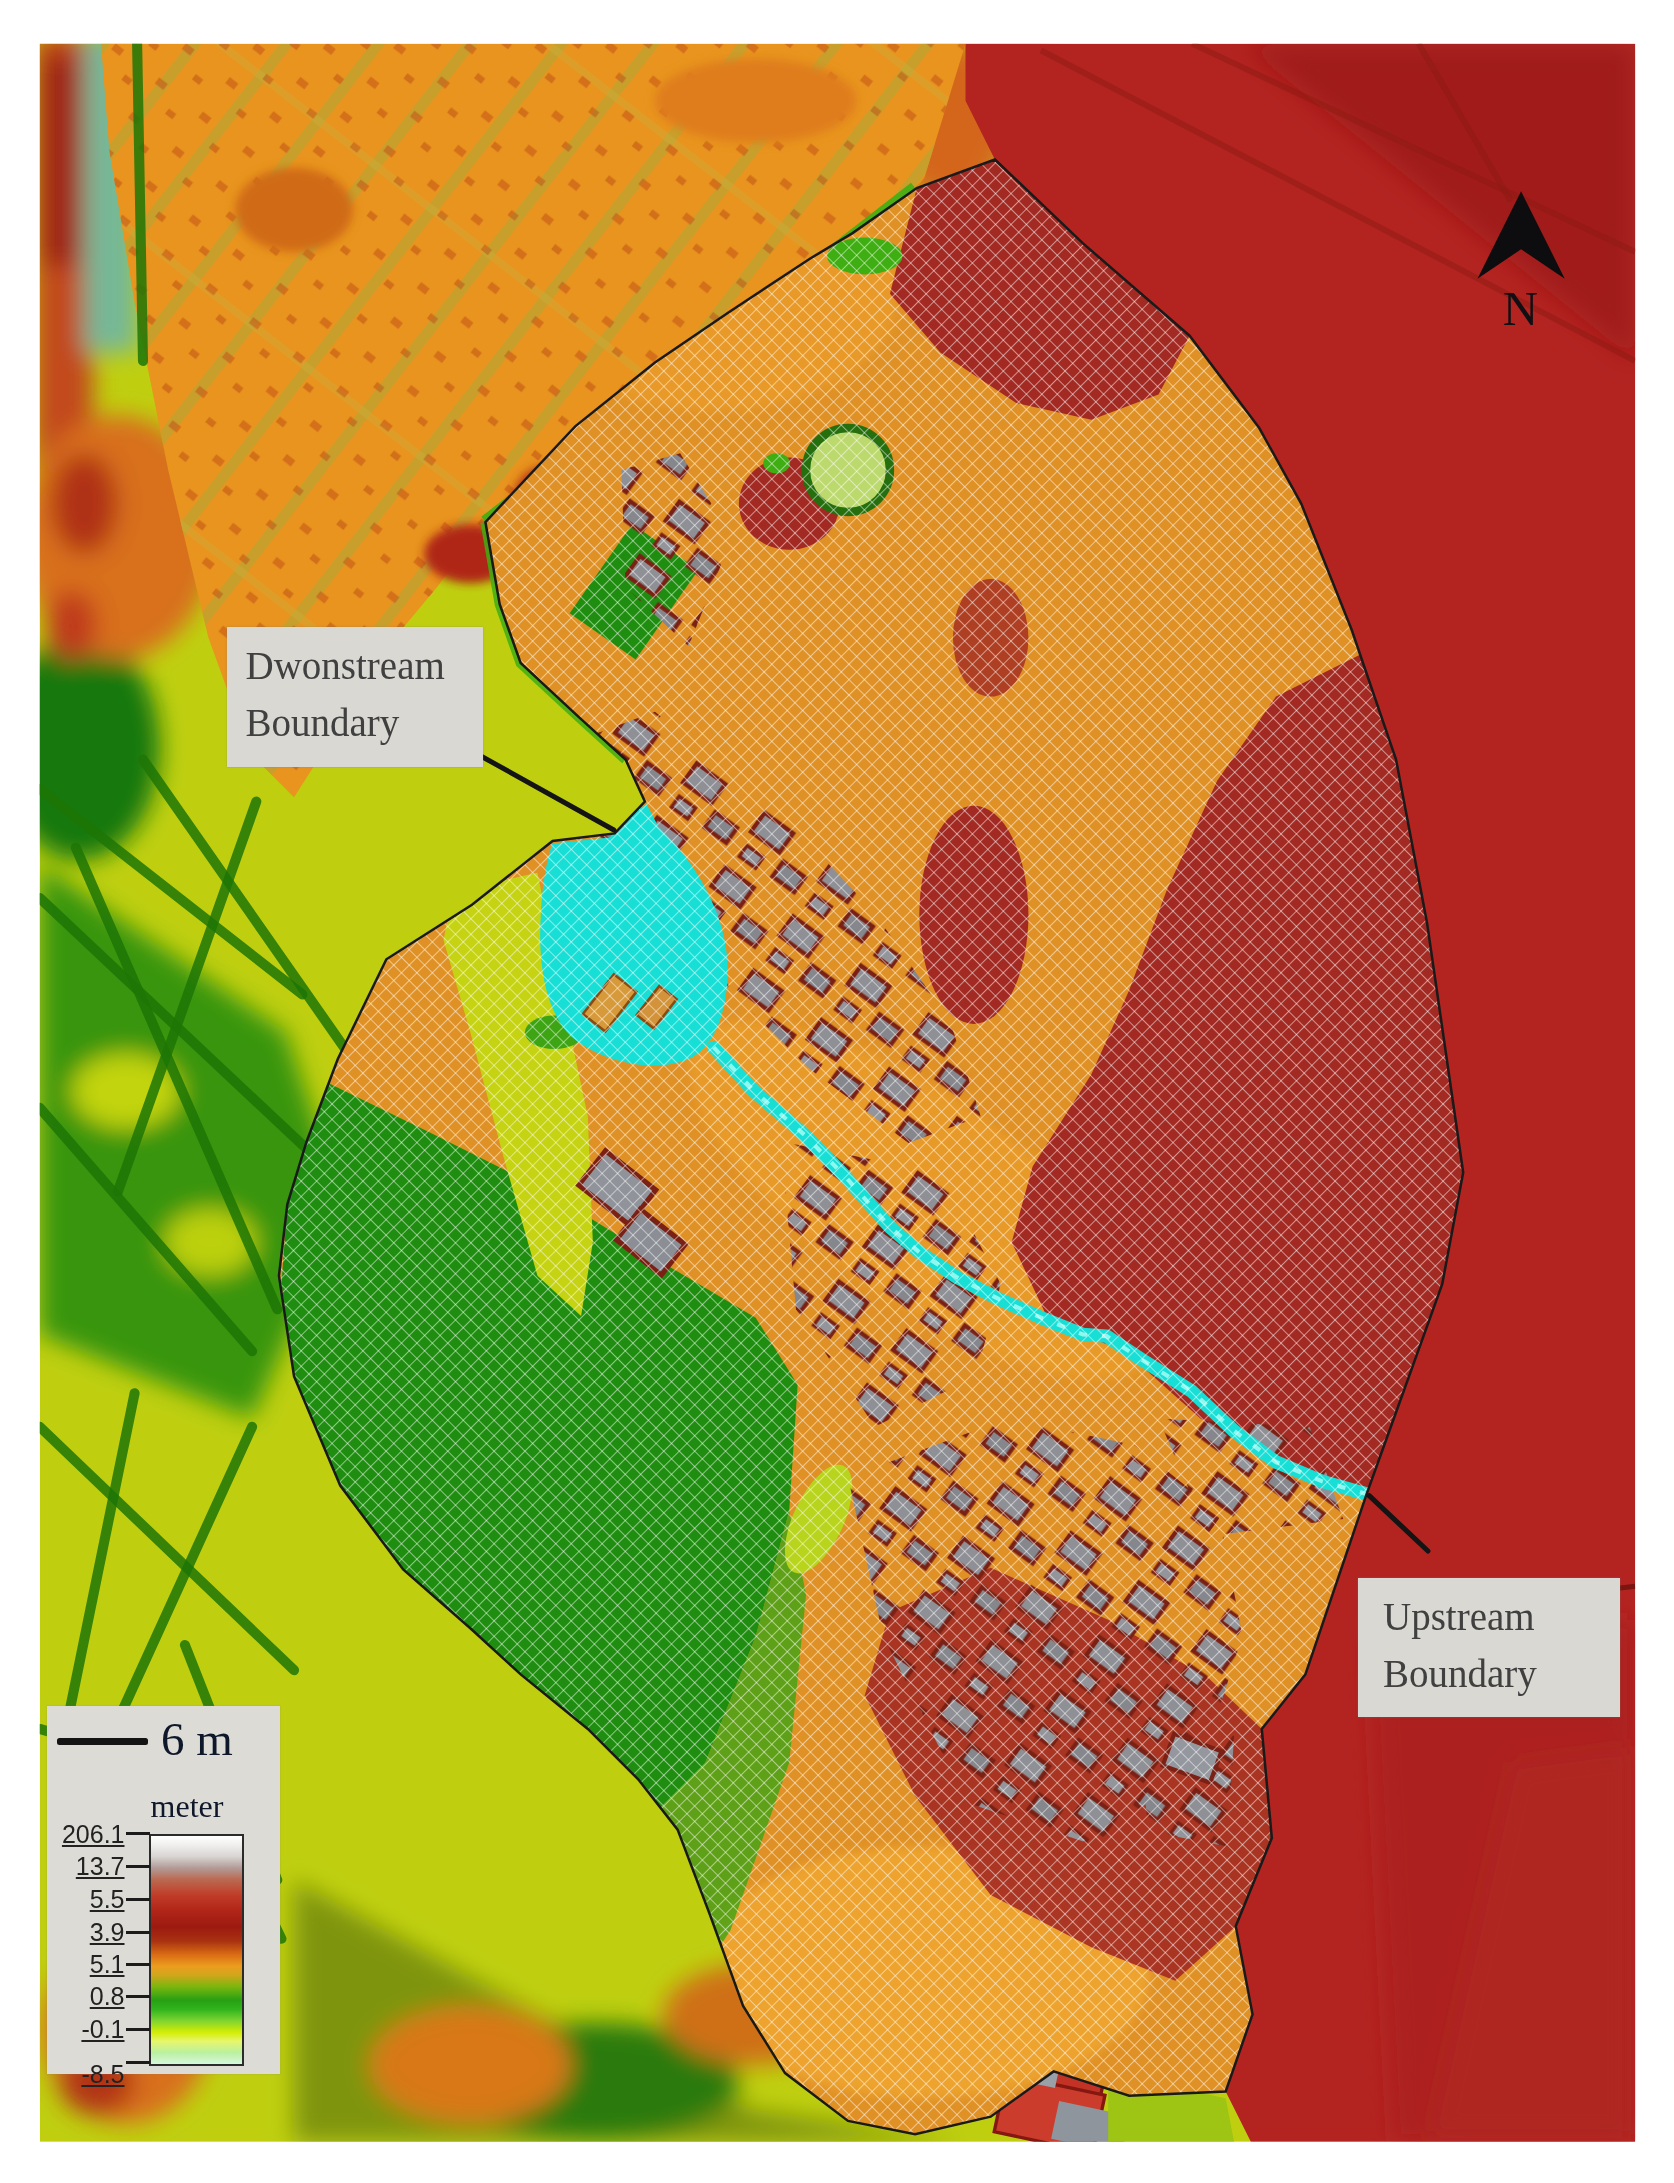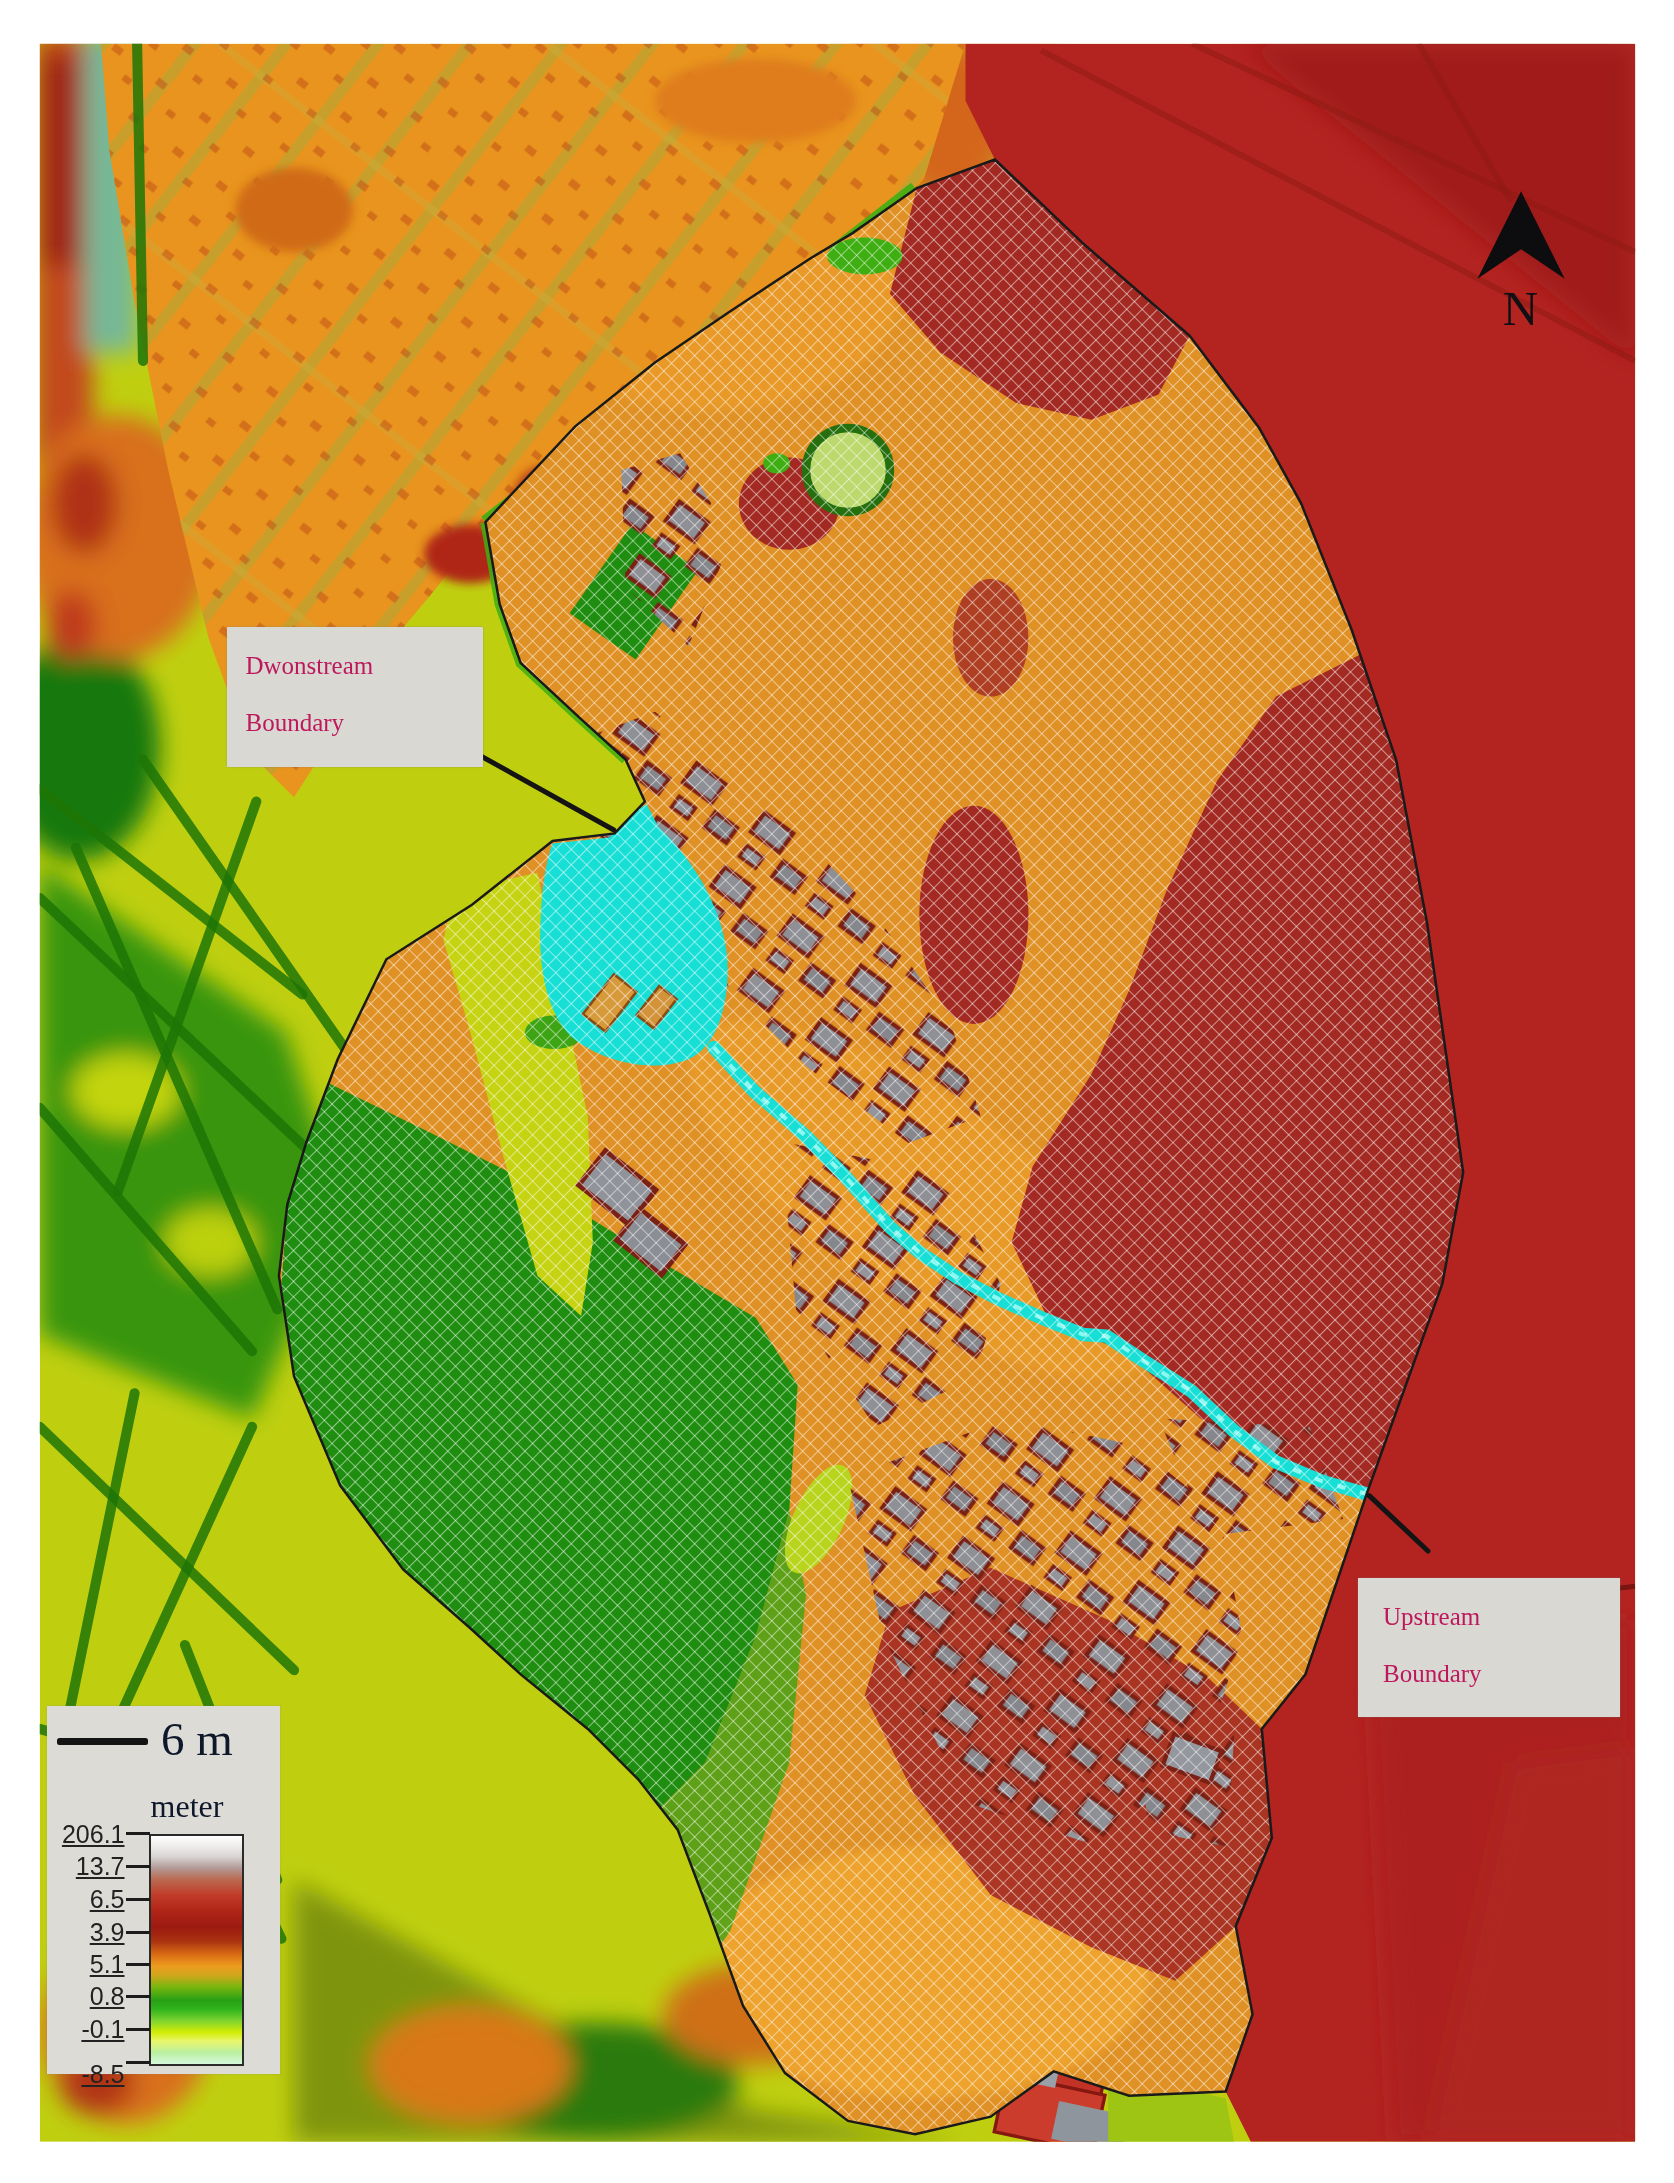--- a/index.html
+++ b/index.html
@@ -1,20 +1,20 @@
 <!DOCTYPE html>
 <html style="font-size:13.4px"><head>
 <meta charset="utf-8">
 <style>
   html,body{margin:0;padding:0;background:#ffffff;}
   .page{position:relative;width:1675px;height:2183px;background:#ffffff;overflow:hidden;
         font-family:"Liberation Serif",serif;}
   .map-svg{position:absolute;left:0;top:0;}
-  .maplabel{position:absolute;background:#d9d8d2;color:#be185d;
-            font-family:"Liberation Serif",serif;font-size:25px;line-height:57px;
+  .maplabel{position:absolute;background:#d9d8d2;color:#404040;
+            font-family:"Liberation Serif",serif;font-size:39px;line-height:57px;
             box-sizing:border-box;box-shadow:0 0 1.7px rgba(120,120,120,.55);}
   .maplabel .ln{white-space:nowrap;}
   .north-label{position:absolute;color:#101014;font-family:"Liberation Serif",serif;
                font-size:49px;text-align:center;}
   .legend-panel{position:absolute;left:47px;top:1706px;width:233px;height:368px;
                 background:#dcdbd6;box-shadow:0 0 1.7px rgba(120,120,120,.4);}
   .scalebar-line{position:absolute;left:57px;top:1738px;width:91px;height:6.7px;background:#141414;border-radius:2.5px;}
   .scalebar-label{position:absolute;left:161px;top:1712px;font-size:47px;color:#0f172a;font-family:"Liberation Serif",serif;}
   .legend-title{position:absolute;left:99px;top:1788px;width:176px;text-align:center;
                 font-size:32px;color:#0f172a;font-family:"Liberation Serif",serif;}
@@ -264,21 +264,21 @@
 <div class="cbar-tick" style="top:1865px;"></div>
 <div class="cbar-tick" style="top:1898px;"></div>
 <div class="cbar-tick" style="top:1931px;"></div>
 <div class="cbar-tick" style="top:1963px;"></div>
 <div class="cbar-tick" style="top:1995px;"></div>
 <div class="cbar-tick" style="top:2028px;"></div>
 <div class="cbar-tick" style="top:2061px;"></div>
 
 <div class="cbar-ticklabel" style="top:1821px;">206.1</div>
 <div class="cbar-ticklabel" style="top:1853px;">13.7</div>
-<div class="cbar-ticklabel" style="top:1886px;">6.5</div>
+<div class="cbar-ticklabel" style="top:1886px;">5.5</div>
 <div class="cbar-ticklabel" style="top:1919px;">3.9</div>
 <div class="cbar-ticklabel" style="top:1951px;">5.1</div>
 <div class="cbar-ticklabel" style="top:1983px;">0.8</div>
 <div class="cbar-ticklabel" style="top:2016px;">-0.1</div>
 <div class="cbar-ticklabel" style="top:2049px;margin-top:12px;">-8.5</div>
 
 </div>
 
 
 </body></html>

